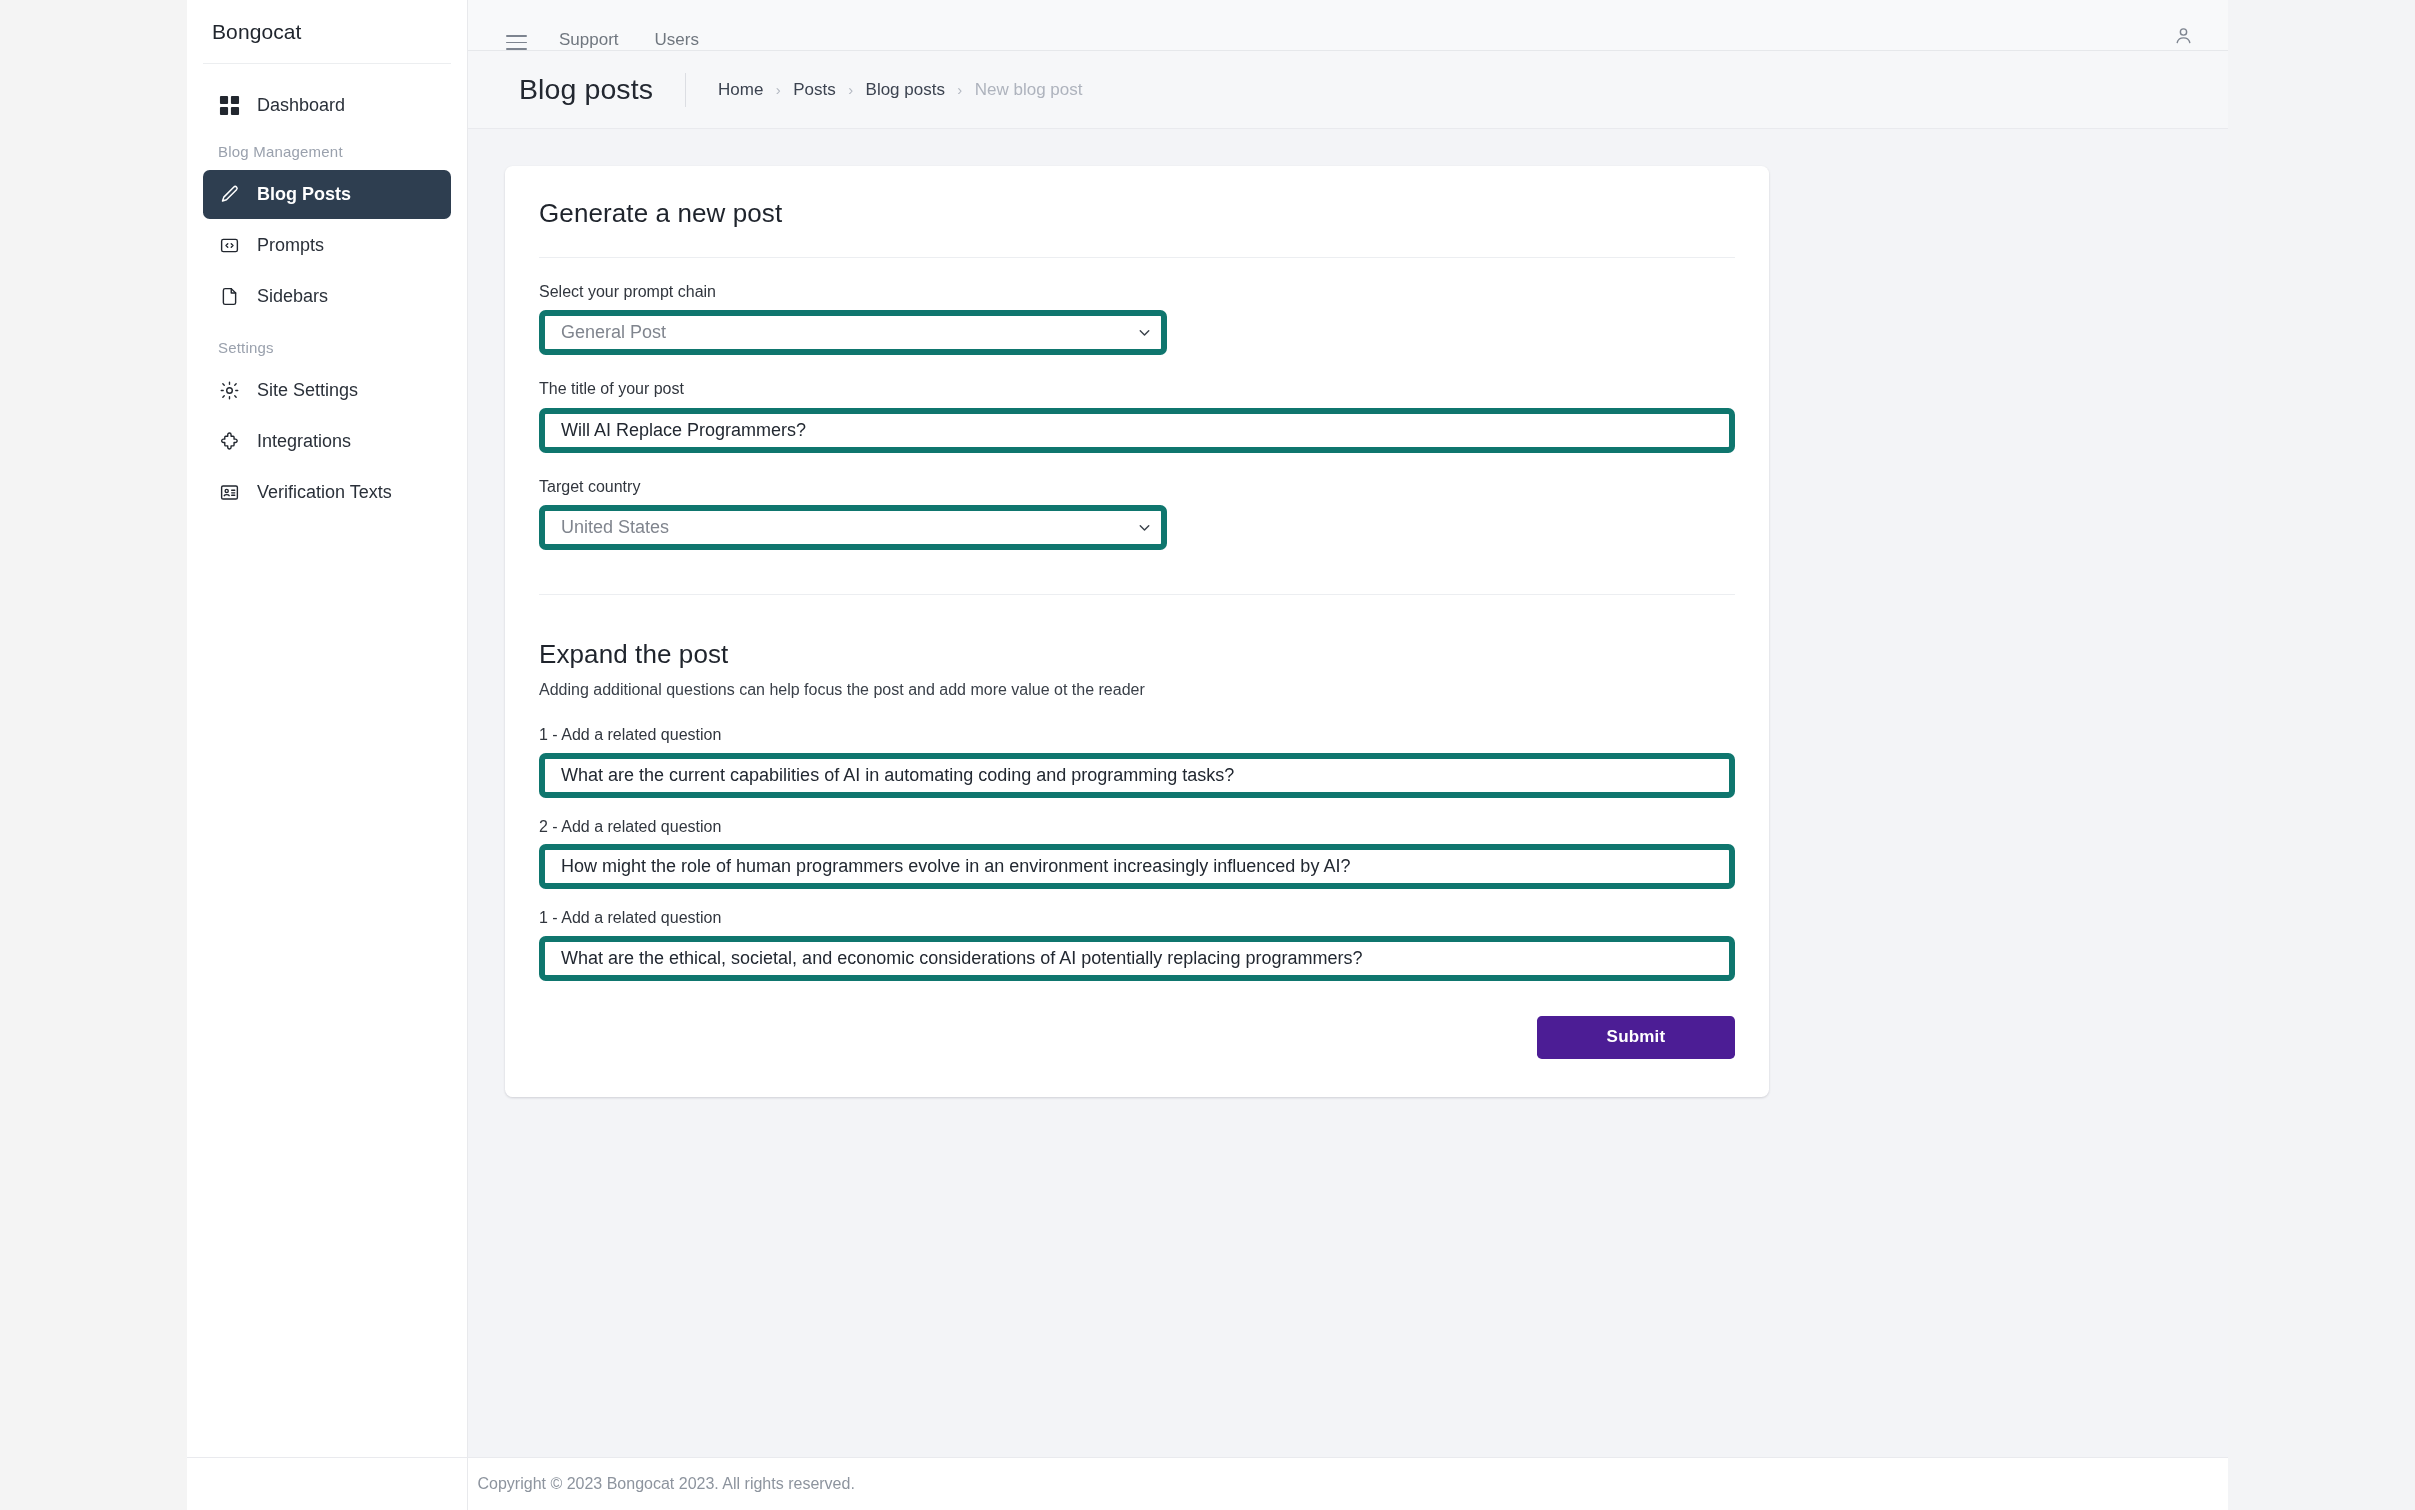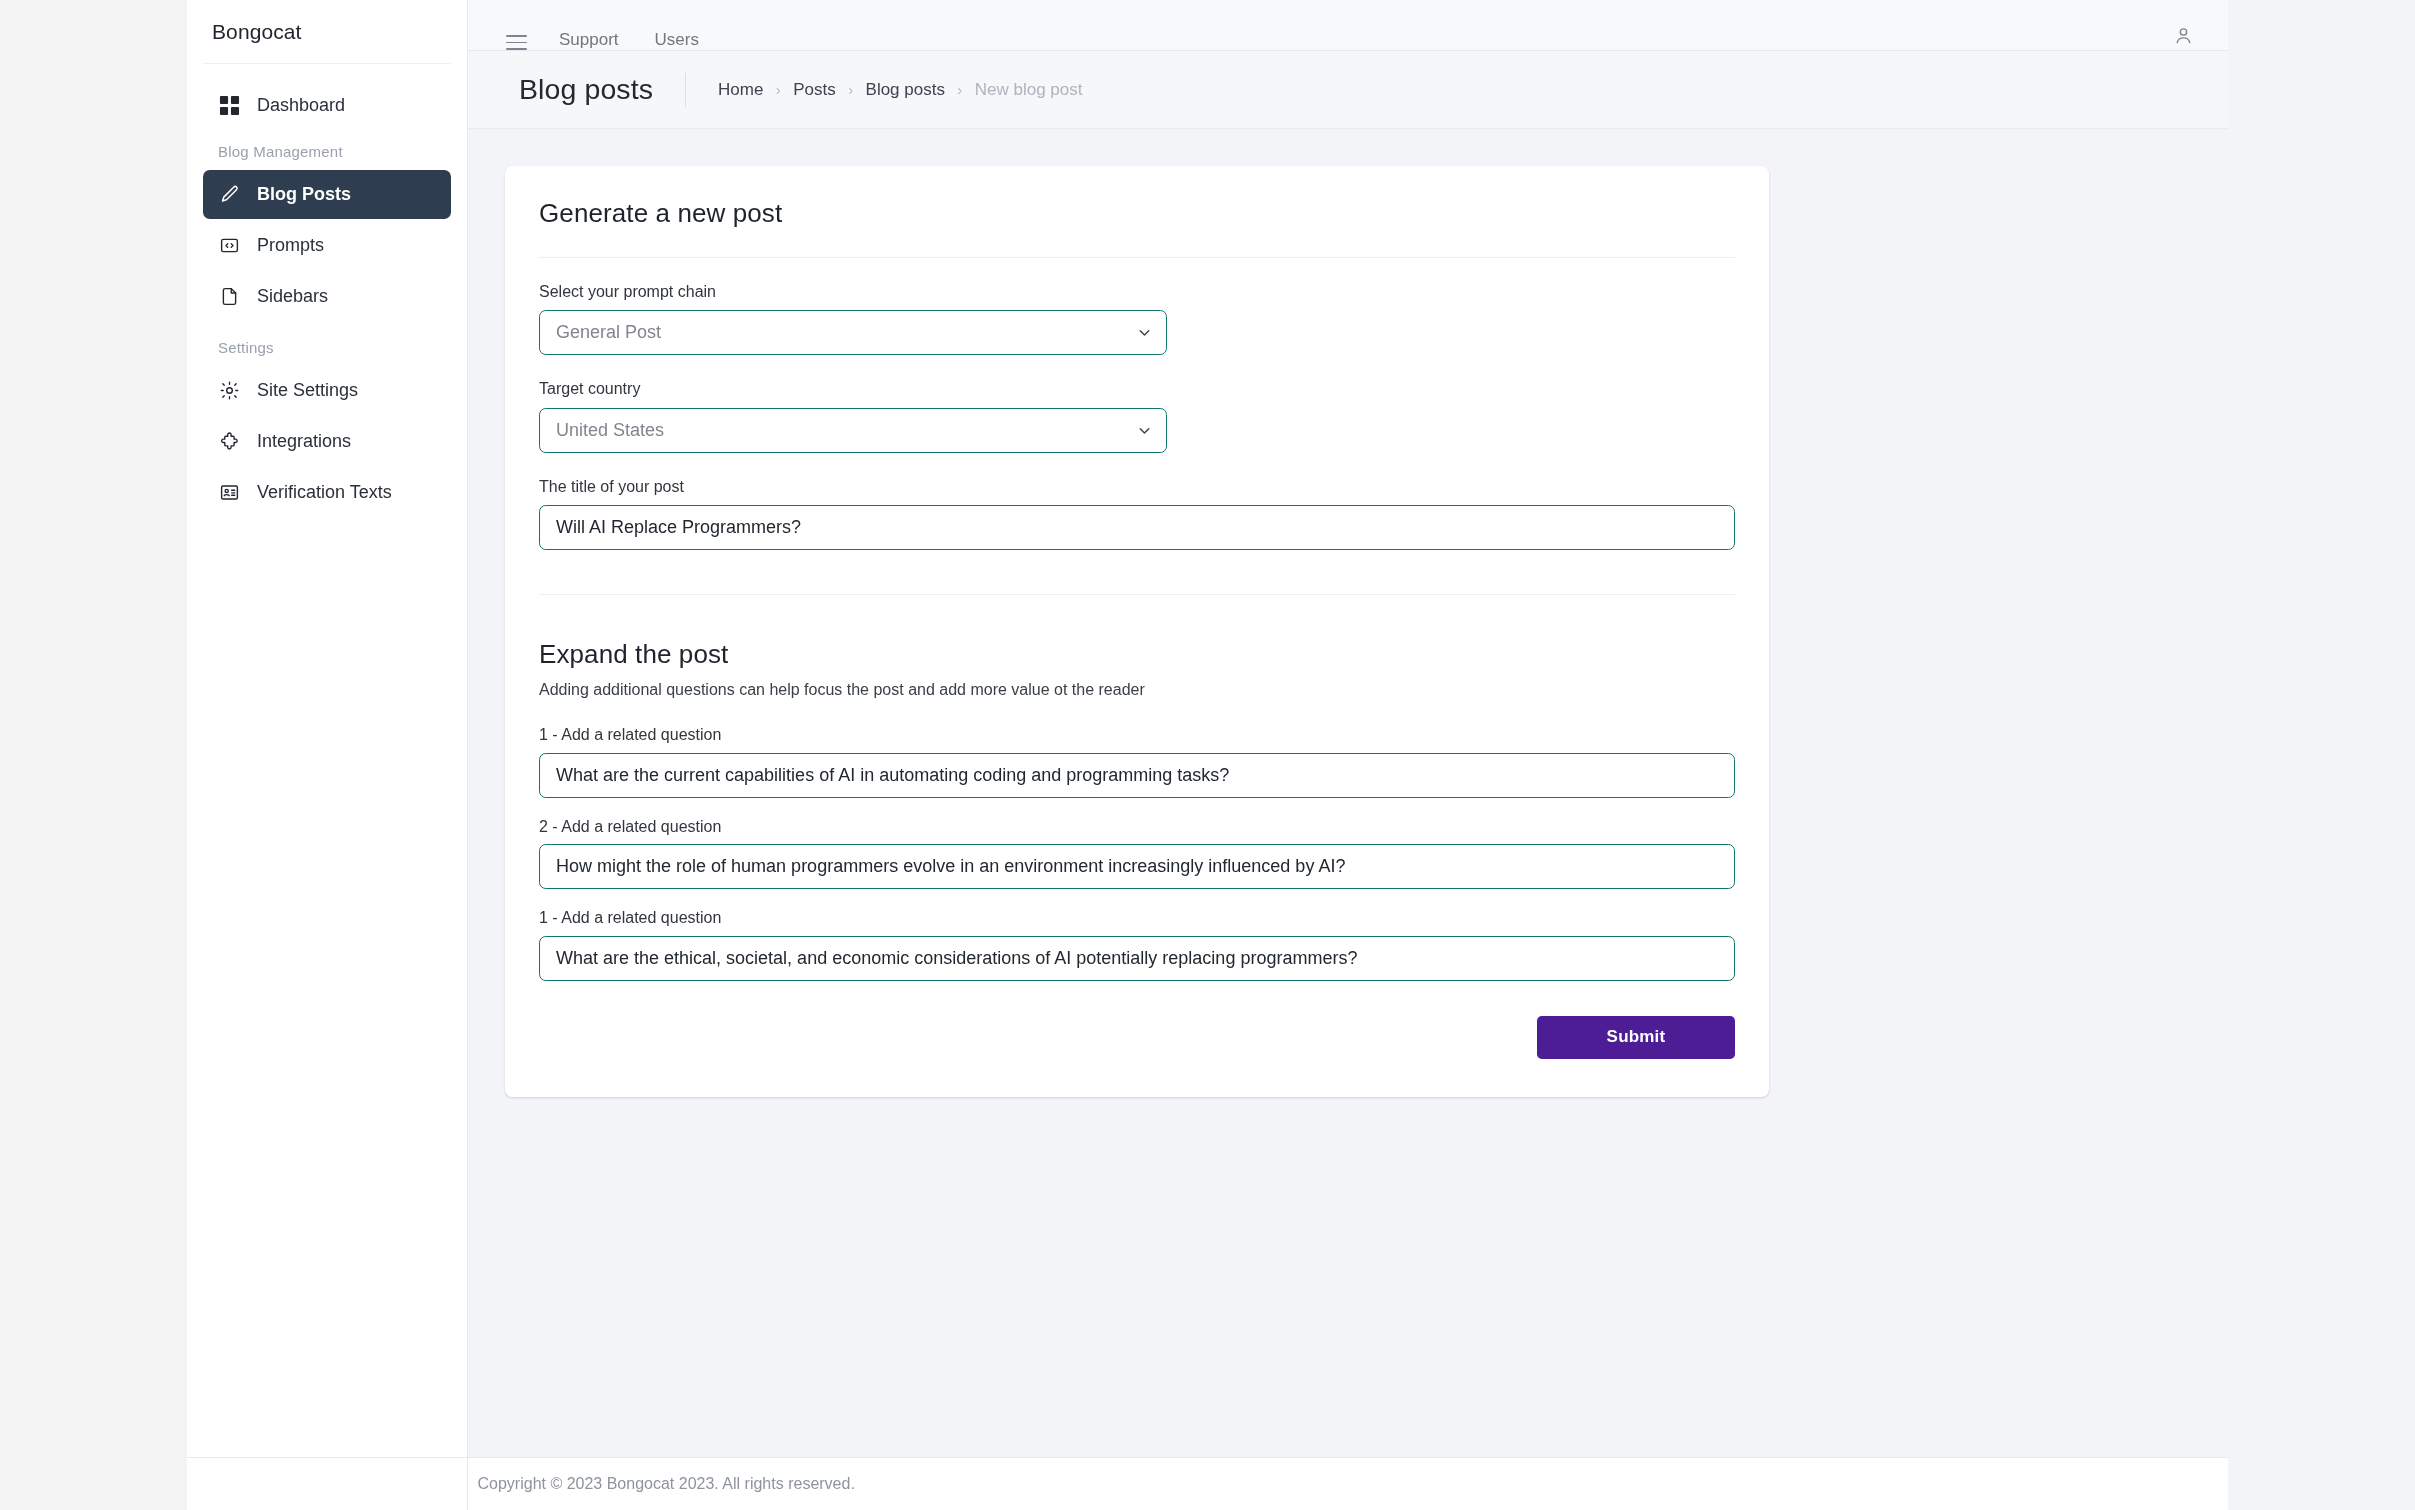--- a/index.html
+++ b/index.html
@@ -92,21 +92,21 @@
   }
   .card-title { font-size: 26px; color: #1f242c; letter-spacing: 0.1px; }
   .hr { height: 1px; background: #eceef1; margin: 27.6px 0 0 0; }
 
   .field { margin-top: 25px; }
   .field-label { font-size: 16px; color: #31363e; margin-bottom: 9.5px; display: block; }
   .select-wrap { position: relative; width: 628px; }
   .input,
   .select {
     width: 100%; height: 45px;
-    border: 1px solid #0f766e; border-radius: 6.7px;
+    border: 6px solid #0f766e; border-radius: 6.7px;
     background: #ffffff;
     font-family: "Liberation Sans", sans-serif;
     font-size: 18px; color: #222831;
     padding: 0 16px;
     outline: none;
   }
   .select { color: #80858e; appearance: none; padding-right: 44px; cursor: pointer; }
   .chev {
     position: absolute; right: 14.3px; top: 0; height: 45px;
     display: flex; align-items: center; pointer-events: none;
@@ -288,36 +288,36 @@
             <input class="select" type="text" readonly="" value="General Post" style="">
             <span class="chev">
               <svg width="17" height="17" viewBox="0 0 24 24" fill="none" stroke="#3b424b" stroke-width="2" stroke-linecap="round" stroke-linejoin="round">
                   <path d="M6 9.5l6 6 6-6"></path>
                 </svg>
             </span>
           </div>
         </div>
 
         <div class="field">
+          <label class="field-label">The title of your post</label>
+          <input class="input input-full" type="text" value="Will AI Replace Programmers?" style="">
+        </div>
+
+        <div class="field">
           <label class="field-label">Target country</label>
           <div class="select-wrap">
             <input class="select" type="text" readonly="" value="United States" style="">
             <span class="chev">
               <svg width="17" height="17" viewBox="0 0 24 24" fill="none" stroke="#3b424b" stroke-width="2" stroke-linecap="round" stroke-linejoin="round">
                   <path d="M6 9.5l6 6 6-6"></path>
                 </svg>
             </span>
           </div>
         </div>
 
-        <div class="field">
-          <label class="field-label">The title of your post</label>
-          <input class="input input-full" type="text" value="Will AI Replace Programmers?" style="">
-        </div>
-
         <div class="spacer-45"></div>
         <div class="hr2"></div>
 
         <div class="section2-title">Expand the post</div>
         <div class="section2-sub">Adding additional questions can help focus the post and add more value ot the reader</div>
 
         <div class="qlist">
 
           <div class="q">
             <label class="q-label">1 - Add a related question</label>

